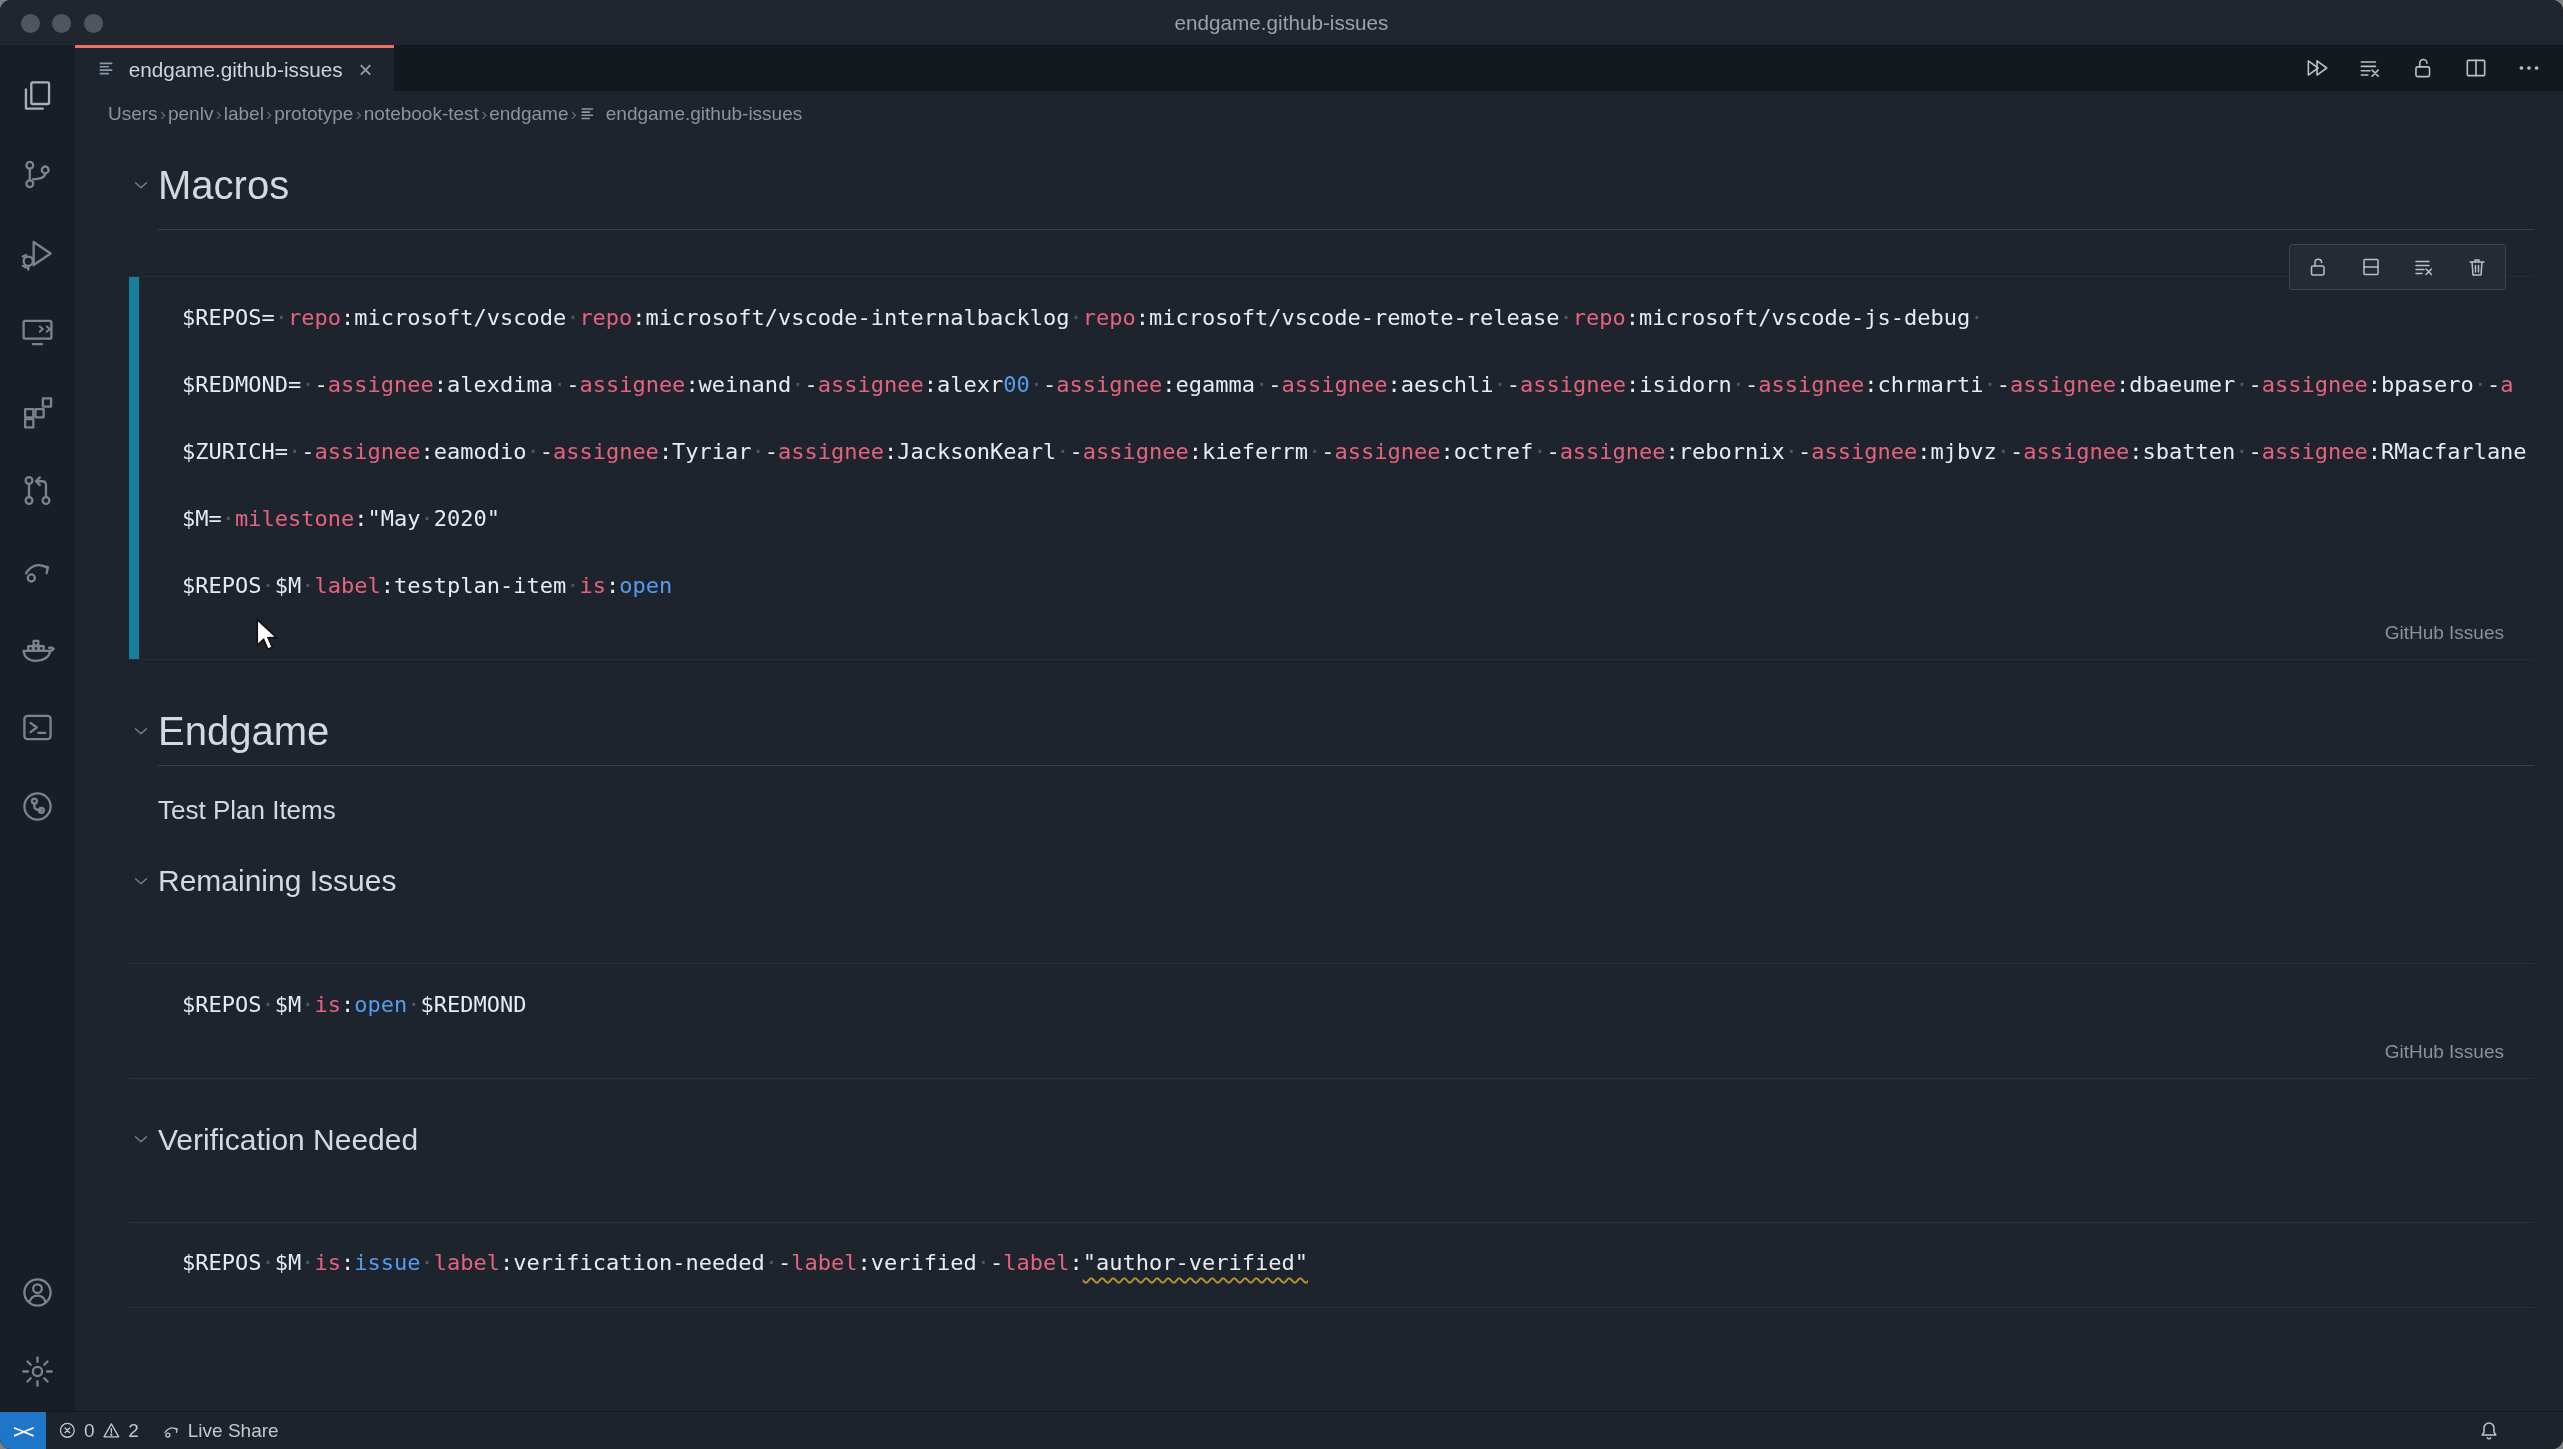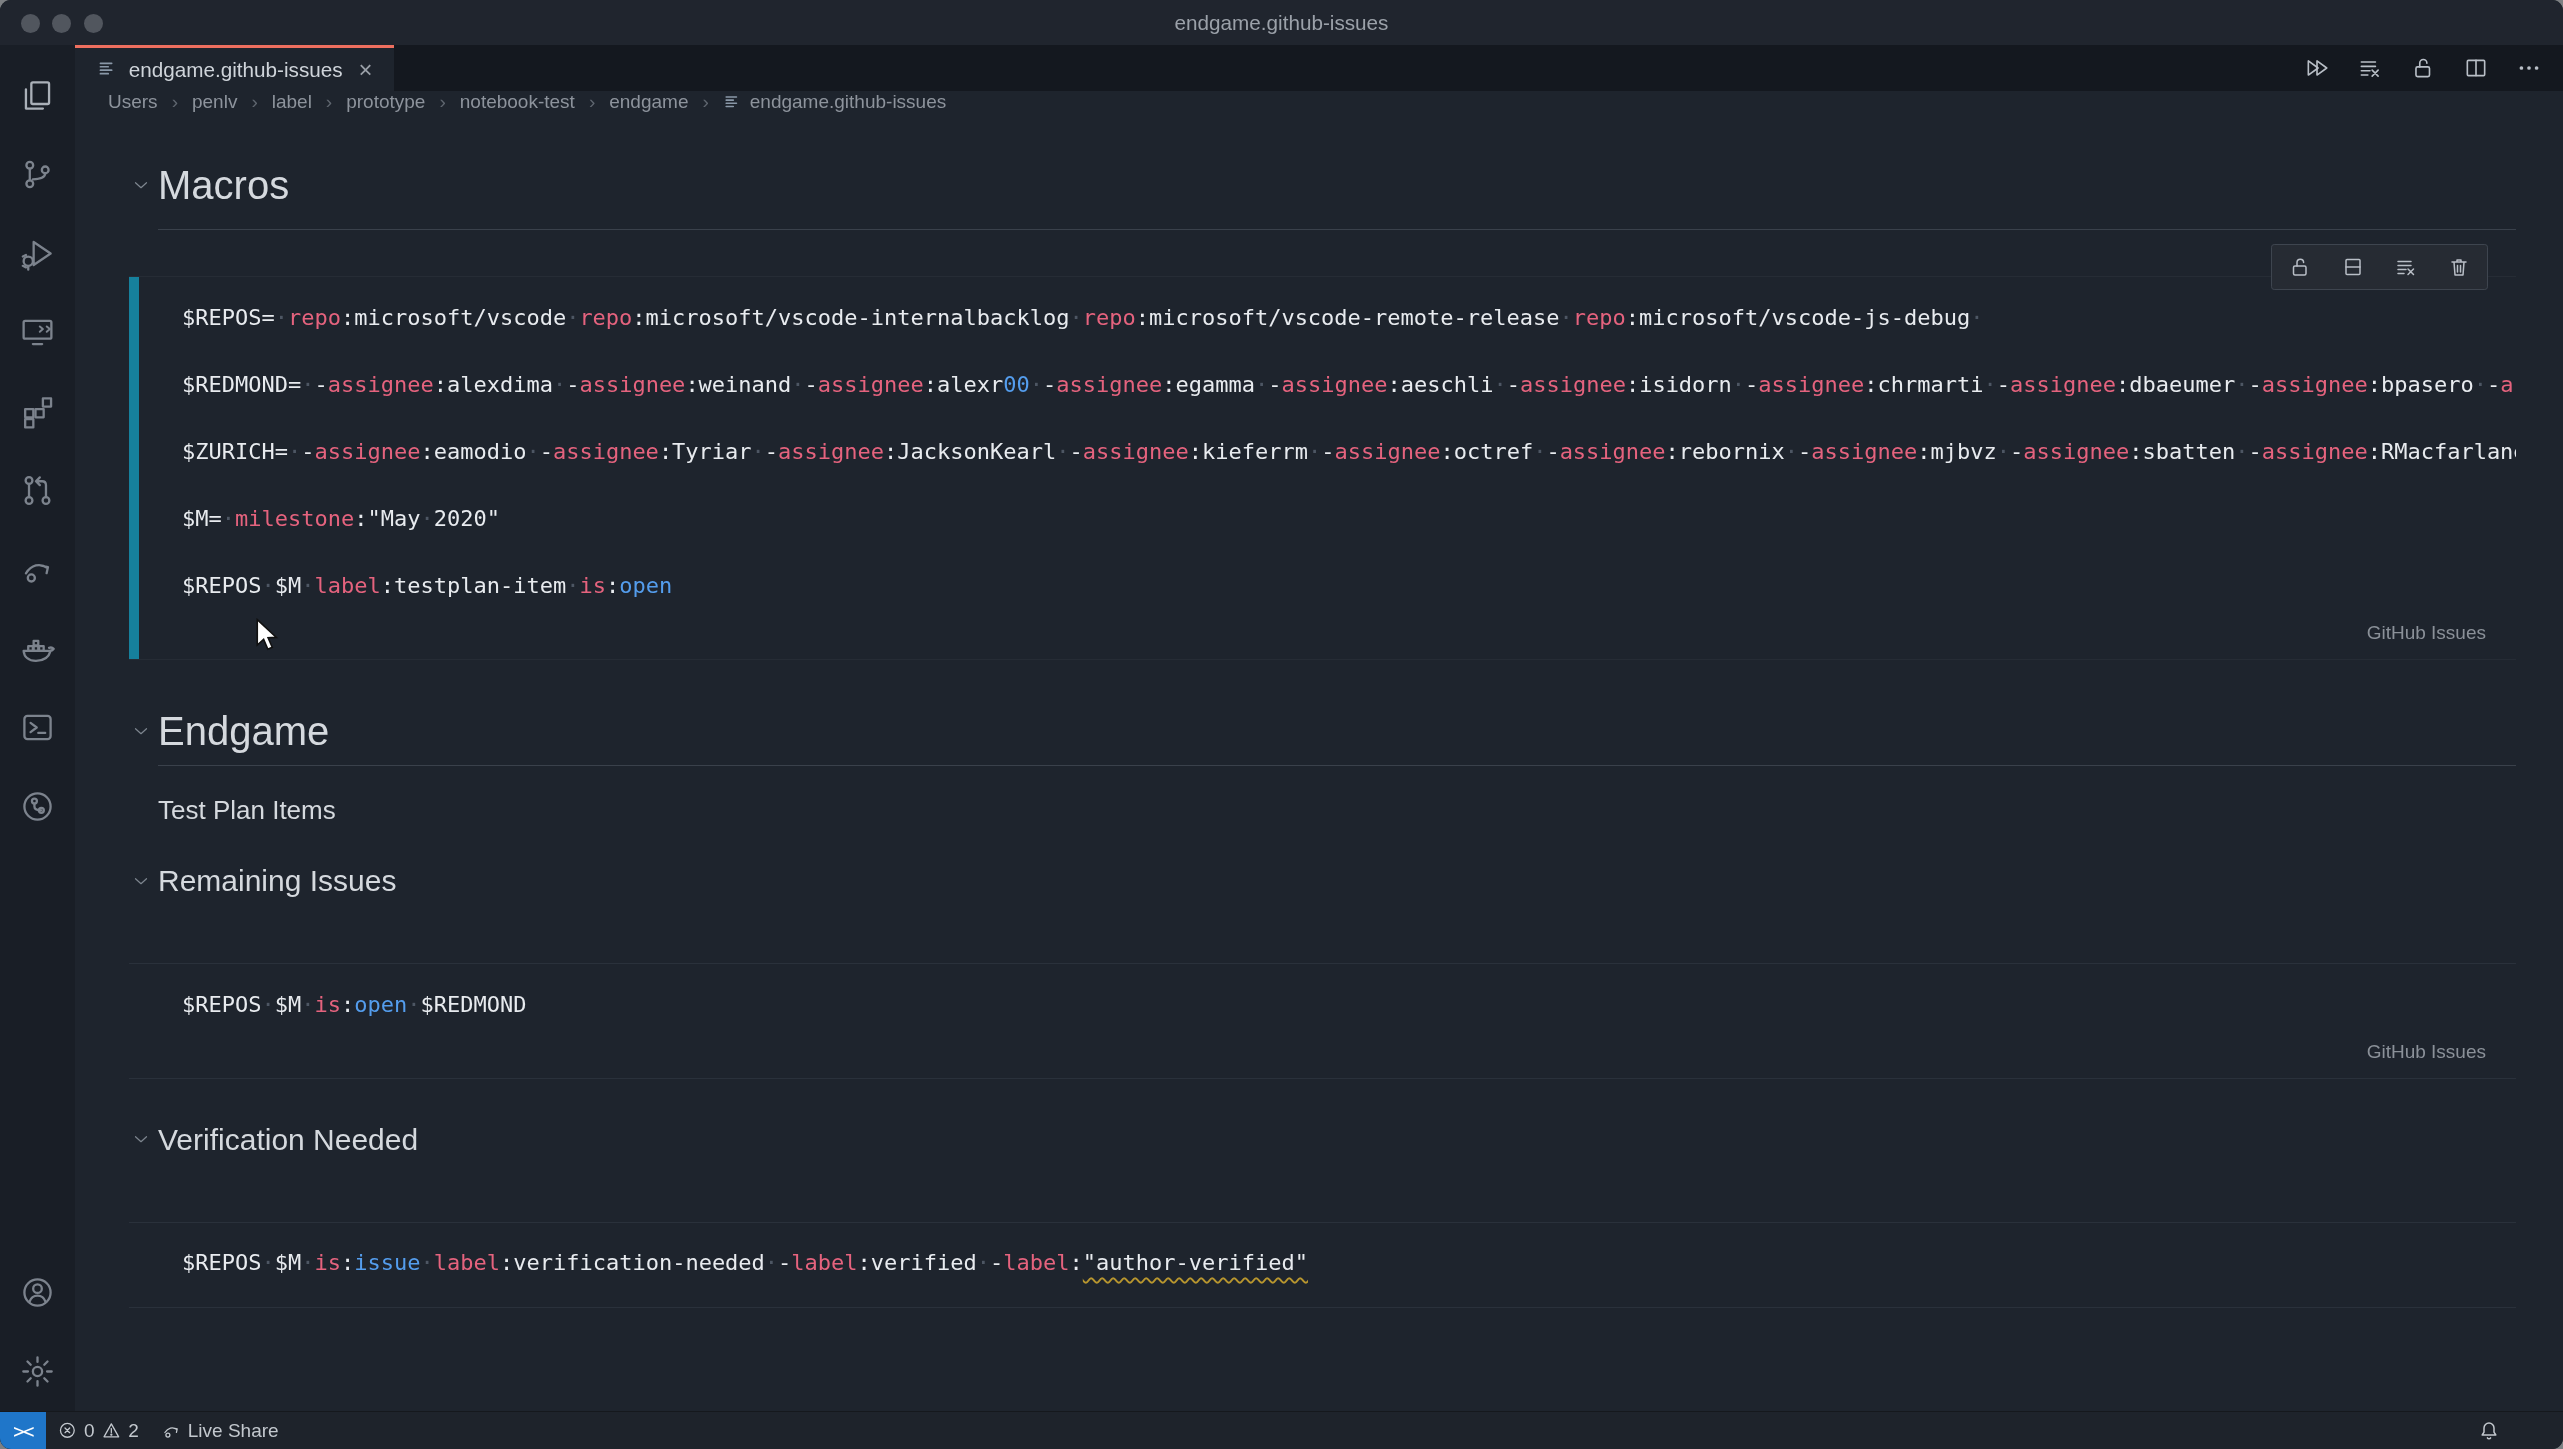--- a/index.html
+++ b/index.html
@@ -27,26 +27,26 @@
   .editorcol{flex:1;display:flex;flex-direction:column;min-width:0}
   .tabstrip{height:46px;flex:0 0 46px;background:var(--bg-tabstrip);display:flex;position:relative}
   .tab{height:46px;background:var(--bg-editor);border-top:3.2px solid var(--accentTab);display:flex;align-items:center;gap:11px;padding:0 22px;cursor:pointer}
   .tab .tab-label{color:#cfd4da;font-size:20.7px;white-space:nowrap}
   .tab .tab-icon{color:#8a98a8;display:flex}
   .tab .tab-icon svg{width:20.7px;height:20.7px}
   .tab-close{color:#9aa0a8;font-size:24px;line-height:1;margin-left:4.8px}
   .editor-actions{position:absolute;right:20.7px;top:0;height:46px;display:flex;align-items:center;gap:27px;color:#b9bfc7}
   .ea{display:flex;cursor:pointer}
   .ea svg{width:26px;height:26px}
-  .breadcrumbs{height:34px;flex:0 0 34px;background:var(--bg-editor);display:flex;align-items:flex-start;padding-left:33px;color:#8d939c;font-size:19px;gap:14px}
+  .breadcrumbs{height:34px;flex:0 0 34px;background:var(--bg-editor);display:flex;align-items:flex-end;padding-left:33px;color:#8d939c;font-size:19px;gap:2px}
   .crumb{display:flex;align-items:center;gap:8px;cursor:pointer;white-space:nowrap}
   .crumb svg{width:19px;height:19px;color:#8a98a8}
   .crumb-sep{color:#5f666f;font-size:19px}
   
-  .nbarea{flex:1;background:var(--bg-editor);position:relative;overflow:hidden;padding:0 47px 0 54px}
+  .nbarea{flex:1;background:var(--bg-editor);position:relative;overflow:hidden;padding:0 29px 0 54px}
   .block.h{position:relative;color:var(--head-fg);margin-left:29px}
   .block.h .htext{display:inline-block}
   .h1 .htext{font-size:40px;line-height:46px}
   .h2 .htext{font-size:30px;line-height:37px}
   .h3 .htext{font-size:26px;line-height:32px}
   .fold{position:absolute;left:-28px;top:50%;transform:translateY(-50%);color:#7e868f;cursor:pointer;display:flex}
   .fold svg{width:22px;height:22px}
   .hrule{height:1.6px;background:var(--rule);margin-left:29px}
   .b-macros{margin-top:37px}
   .r-macros{margin-top:20.7px}

